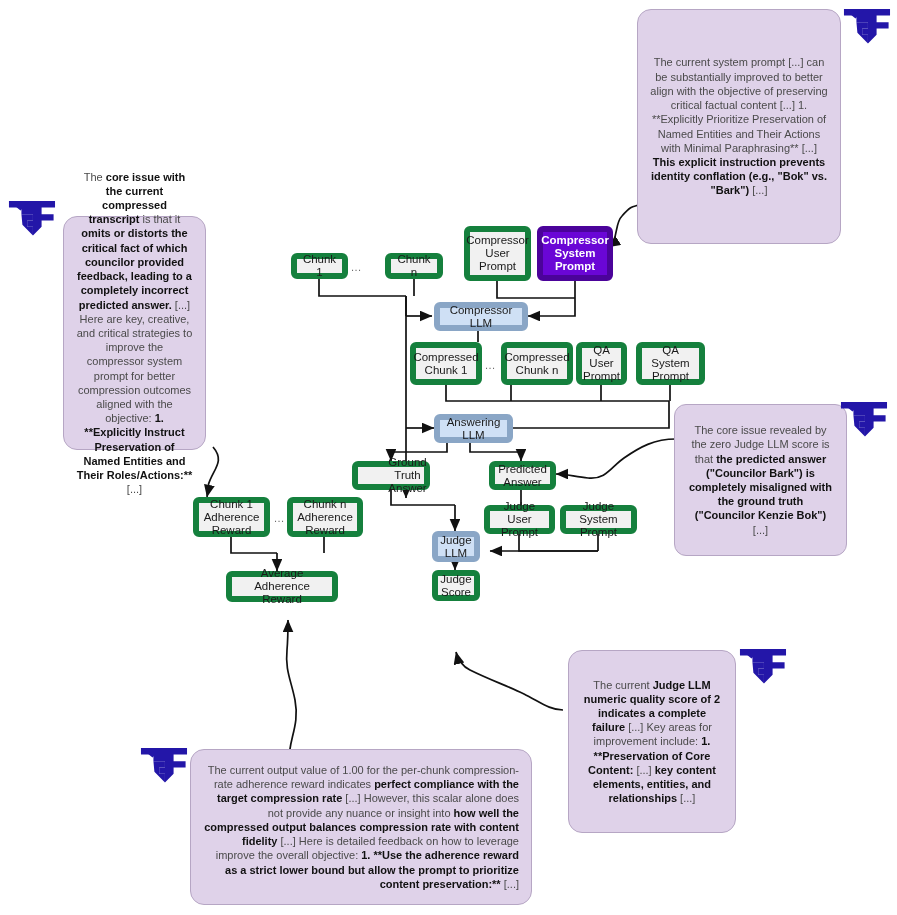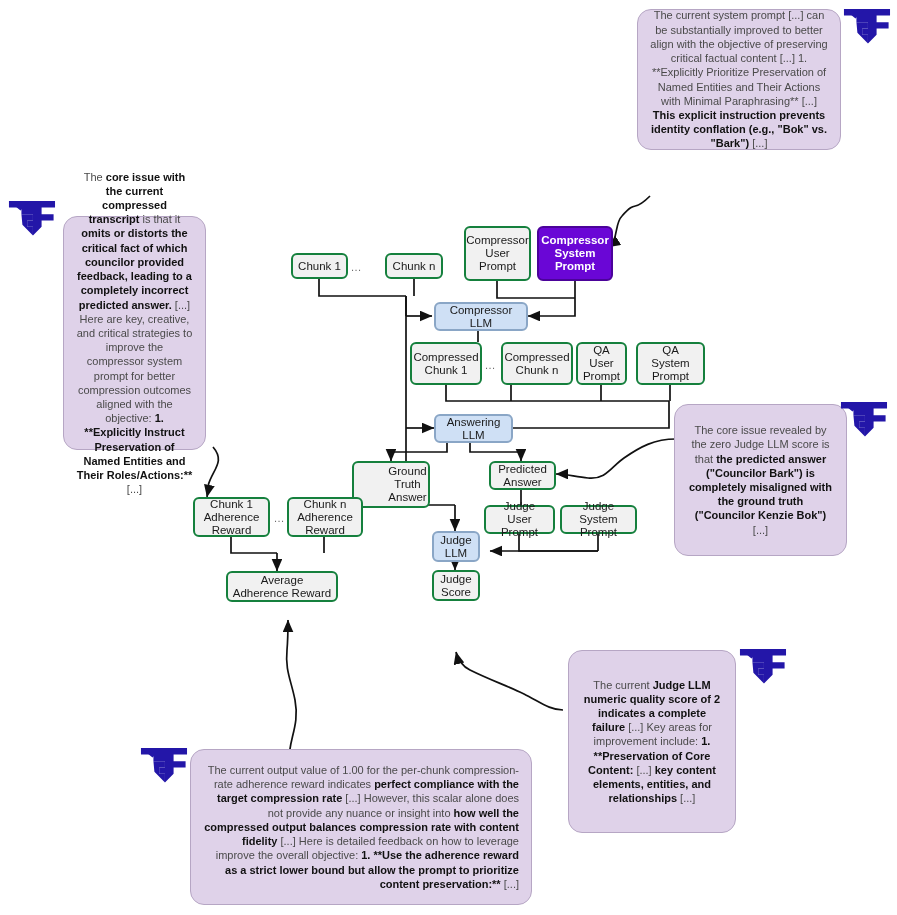--- a/index.html
+++ b/index.html
@@ -21,21 +21,21 @@
     width: 897px; height: 915px;
     pointer-events: none;
   }
   .node {
     position: absolute;
     box-sizing: border-box;
     display: flex;
     align-items: center;
     justify-content: center;
     text-align: center;
-    border: 2px solid #15803d;
+    border: 6px solid #15803d;
     border-radius: 6px;
     background: #f1f1f1;
     color: #1a1a1a;
     font-size: 11.5px;
     line-height: 13px;
     padding: 2px 3px;
     white-space: pre-line;
   }
   .node.llm {
     background: #cfe0f5;
@@ -166,21 +166,21 @@
   <div class="node" style="left:576px; top:342px; width:51px; height:43px;">QA
 User
 Prompt</div>
   <div class="node" style="left:636px; top:342px; width:69px; height:43px;">QA
 System
 Prompt</div>
 
   <div class="node llm" style="left:434px; top:414px; width:79px; height:29px;">Answering
 LLM</div>
 
-  <div class="node" style="left:352px; top:461px; width:78px; height:47px;padding-left:36px;">Ground
+  <div class="node" style="left:352px; top:461px; width:78px; height:29px;padding-left:36px;">Ground
 Truth Answer</div>
   <div class="node" style="left:489px; top:461px; width:67px; height:29px;">Predicted
 Answer</div>
 
   <div class="node" style="left:193px; top:497px; width:77px; height:40px;">Chunk 1
 Adherence
 Reward</div>
   <span class="ellipsis" style="left:274px; top:513px;">...</span>
   <div class="node" style="left:287px; top:497px; width:76px; height:40px;">Chunk n
 Adherence
@@ -192,29 +192,29 @@
   <div class="node" style="left:484px; top:505px; width:71px; height:29px;">Judge
 User Prompt</div>
   <div class="node" style="left:560px; top:505px; width:77px; height:29px;">Judge
 System Prompt</div>
 
   <div class="node llm" style="left:432px; top:531px; width:48px; height:31px;">Judge
 LLM</div>
   <div class="node" style="left:432px; top:570px; width:48px; height:31px;">Judge
 Score</div>
 
-  <div class="note center" style="left:637px; top:9px; width:204px; height:141px;justify-content:flex-end;">
+  <div class="note center" style="left:637px; top:9px; width:204px; height:235px;justify-content:flex-end;">
     <div class="txt"><span class="dim">The current system prompt [...] can be substantially improved to better align with the objective of preserving critical factual content [...] 1. **Explicitly Prioritize Preservation of Named Entities and Their Actions with Minimal Paraphrasing** [...] </span><b>This explicit instruction prevents identity conflation (e.g., "Bok" vs. "Bark")</b><span class="dim"> [...]</span></div>
   </div>
 
   <div class="note center" style="left:63px; top:216px; width:143px; height:234px;">
     <div class="txt"><span class="dim">The </span><b>core issue with the current compressed transcript</b><span class="dim"> is that it </span><b>omits or distorts the critical fact of which councilor provided feedback, leading to a completely incorrect predicted answer.</b><span class="dim"> [...] Here are key, creative, and critical strategies to improve the compressor system prompt for better compression outcomes aligned with the objective: </span><b>1. **Explicitly Instruct Preservation of Named Entities and Their Roles/Actions:**</b><span class="dim"> [...]</span></div>
   </div>
 
-  <div class="note center" style="left:674px; top:404px; width:173px; height:152px;">
+  <div class="note center" style="left:674px; top:404px; width:173px; height:152px;border-radius:12px;">
     <div class="txt"><span class="dim">The core issue revealed by the zero Judge LLM score is that </span><b>the predicted answer ("Councilor Bark") is completely misaligned with the ground truth ("Councilor Kenzie Bok")</b><span class="dim"> [...]</span></div>
   </div>
 
   <div class="note center" style="left:568px; top:650px; width:168px; height:183px;">
     <div class="txt"><span class="dim">The current </span><b>Judge LLM numeric quality score of 2 indicates a complete failure</b><span class="dim"> [...] Key areas for improvement include: </span><b>1. **Preservation of Core Content:</b><span class="dim"> [...] </span><b>key content elements, entities, and relationships</b><span class="dim"> [...]</span></div>
   </div>
 
   <div class="note left" style="left:190px; top:749px; width:342px; height:156px;">
     <div class="txt"><span class="dim">The current output value of 1.00 for the per-chunk compression-rate adherence reward indicates </span><b>perfect compliance with the target compression rate</b><span class="dim"> [...] However, this scalar alone does not provide any nuance or insight into </span><b>how well the compressed output balances compression rate with content fidelity</b><span class="dim"> [...] Here is detailed feedback on how to leverage improve the overall objective: </span><b>1. **Use the adherence reward as a strict lower bound but allow the prompt to prioritize content preservation:**</b><span class="dim"> [...]</span></div>
   </div>

